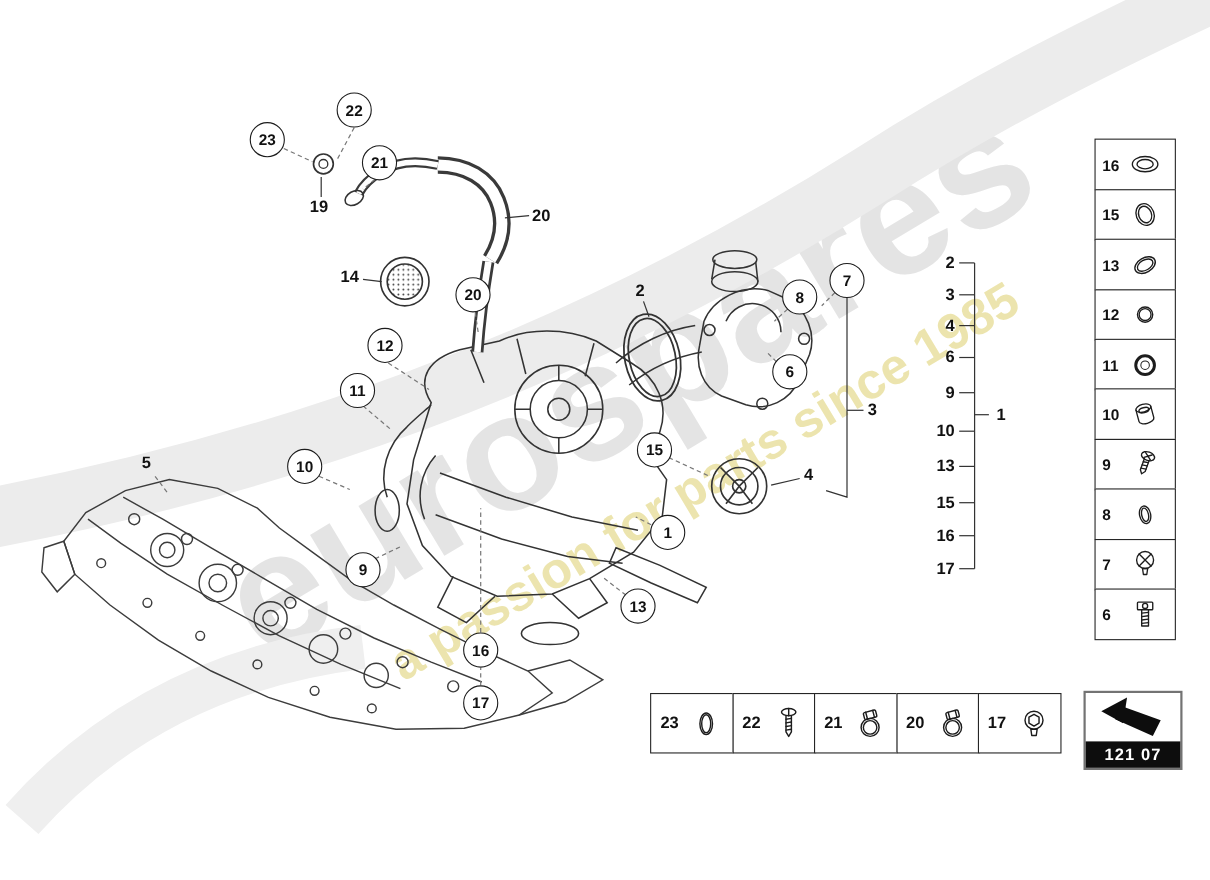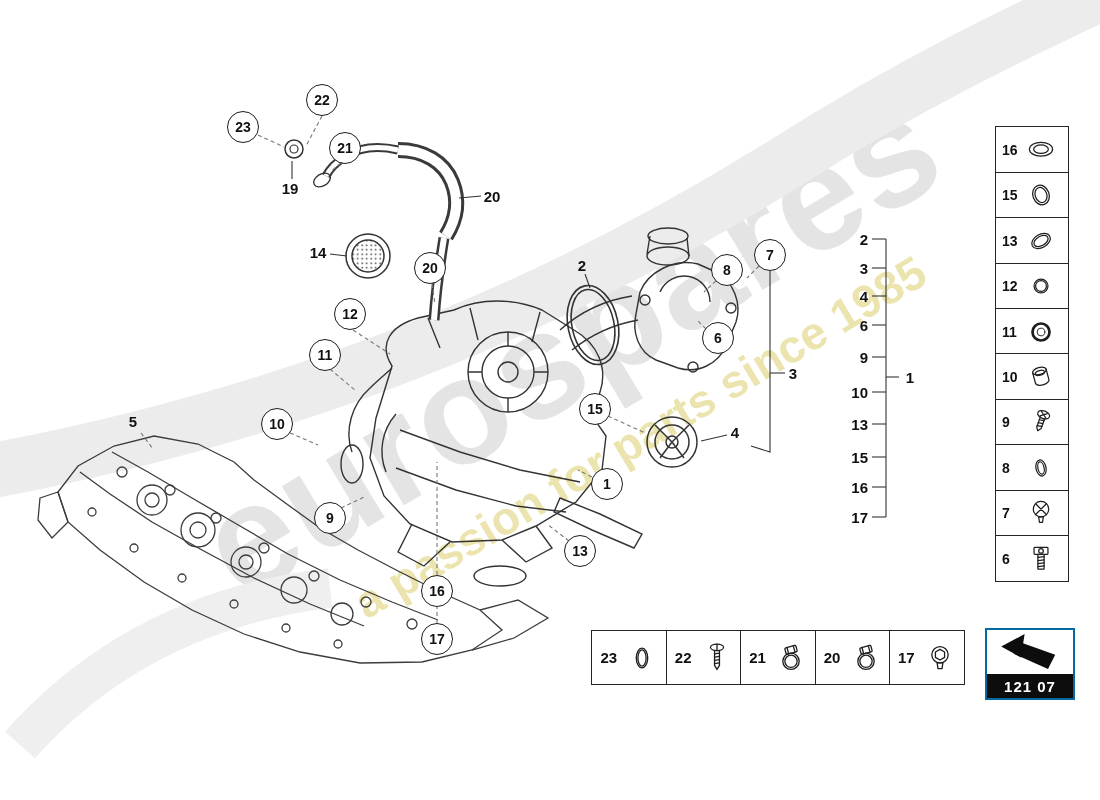--- a/index.html
+++ b/index.html
@@ -51,21 +51,21 @@
     width:76px; height:55px; border:1.6px solid #252525; background:#fff;
     margin-left:-1.6px; display:flex; align-items:center; padding:2px 4px 2px 8px;
     gap:4px; cursor:pointer;
   }
   .bottom-box .num { font-size:15px; }
 
   .icon { display:flex; align-items:center; justify-content:center; }
 
   .code-box {
     position:absolute; left:985px; top:628px; width:90px; height:72px;
-    border:2px solid #0369a1; background:#fff; z-index:5; display:flex;
+    border:2px solid #737373; background:#fff; z-index:5; display:flex;
     flex-direction:column; cursor:pointer;
   }
   .code-box .arrow-wrap { flex:1; display:flex; align-items:center; justify-content:center; }
   .code-box .code-label {
     height:24px; background:#0d0d0d; color:#fff; font-weight:bold; font-size:15px;
     display:flex; align-items:center; justify-content:center; letter-spacing:1px;
   }
 </style>
 </head>
 <body>

